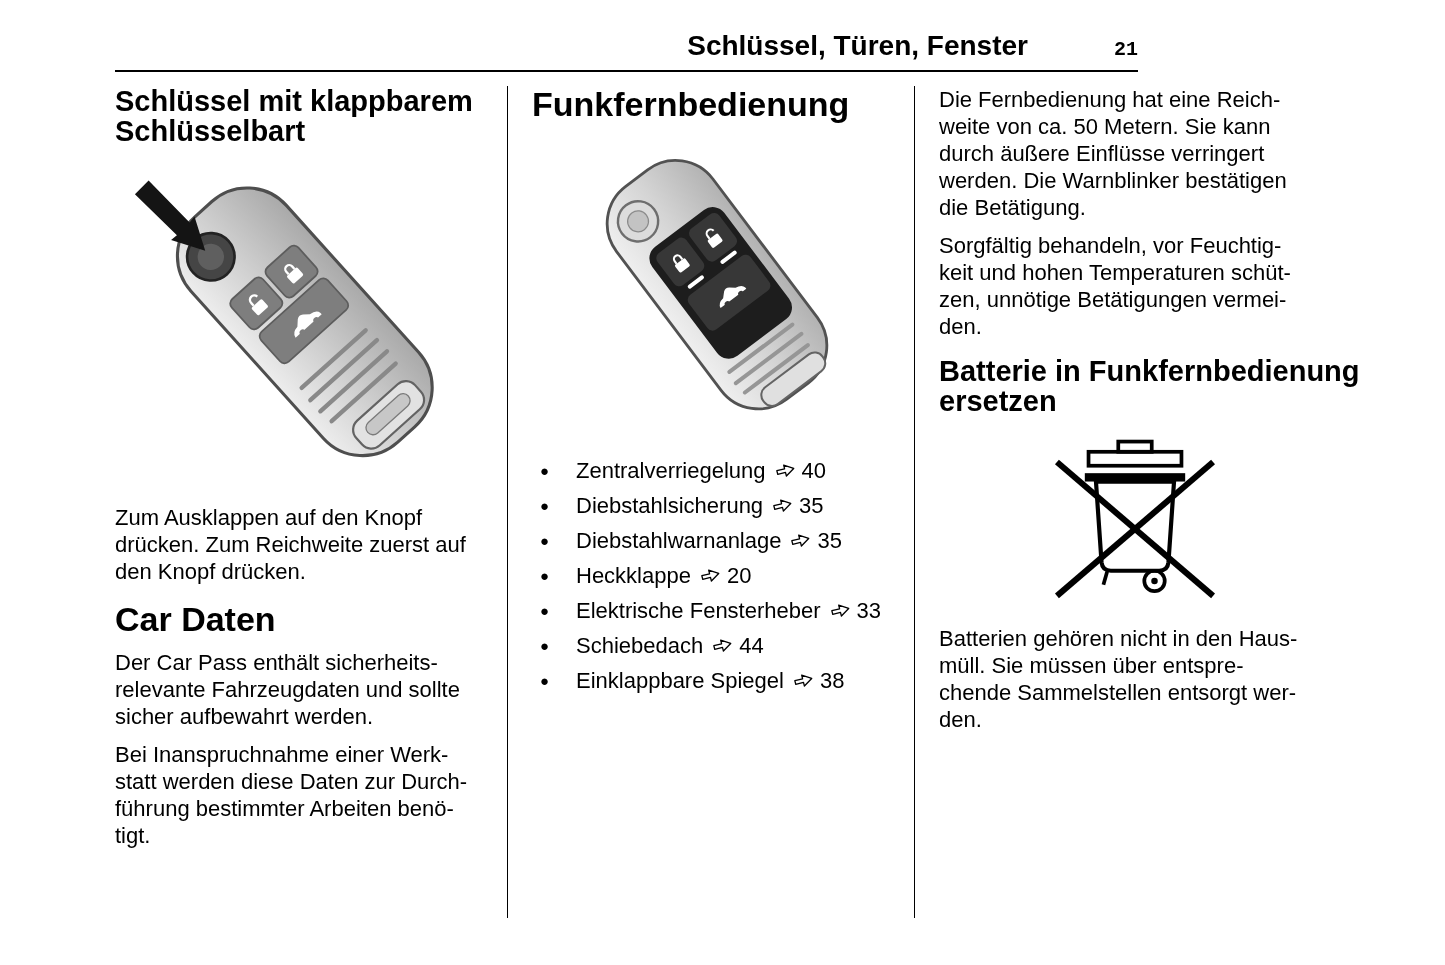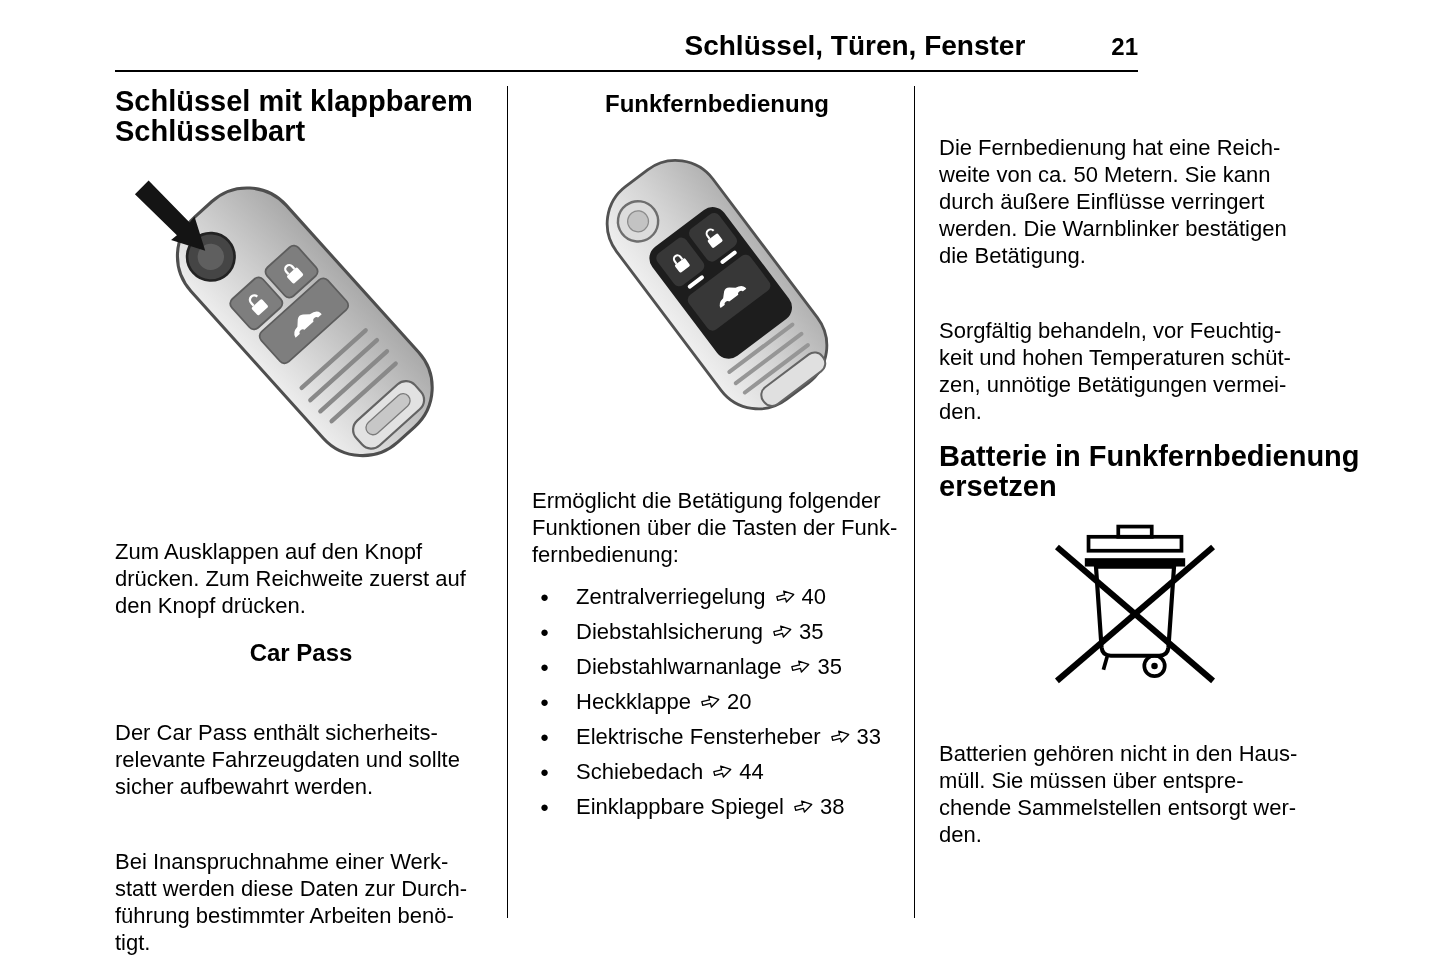--- a/index.html
+++ b/index.html
@@ -4,32 +4,32 @@
 <style>
   * { margin:0; padding:0; box-sizing:border-box; }
   html, body {
     width:1445px; height:965px; background:#ffffff; color:#000;
     font-family:"Liberation Sans", sans-serif; overflow:hidden;
   }
   .page { width:1160px; height:965px; padding:30px 22px 0 115px; position:relative; }
 
   .page-header { display:flex; justify-content:flex-end; align-items:baseline; gap:86px; padding-bottom:8px; }
   .header-title { font-size:28px; font-weight:700; }
-  .header-page  { font-size:24px; font-weight:700; }
+  .header-page  { font-size:20px; font-weight:700;font-family:Liberation Mono, monospace; }
   .header-rule  { border-top:2px solid #000; height:0; }
 
   .columns { display:flex; margin-top:14px; height:832px; }
   .col  { height:100%; }
   .col1 { width:415px; padding-right:20px; }
   .col2 { width:443px; border-left:1px solid #000; padding-left:24px; padding-right:12px; }
   .col3 { width:417px; border-left:1px solid #000; padding-left:24px; }
 
-  .p  { font-size:22px; line-height:27px; white-space:pre; margin-bottom:11px;margin-top:48px; }
+  .p  { font-size:22px; line-height:27px; white-space:pre; margin-bottom:11px; }
   .h2 { font-size:29px; line-height:30px; font-weight:700; white-space:pre; margin-bottom:12px; }
-  .h1 { font-size:24px; line-height:36px; font-weight:700; white-space:pre; margin-bottom:12px;text-align:center; }
+  .h1 { font-size:34px; line-height:36px; font-weight:700; white-space:pre; margin-bottom:12px; }
   .mt { margin-top:16px; }
 
   .figure { position:relative; }
   .fig1 { height:332px; margin:2px 0 14px -6px; }
   .fig2 { height:305px; margin-bottom:14px; display:flex; justify-content:center; }
   .fig3 { display:flex; justify-content:center; margin:20px 0 18px; }
 
   .fn-list { list-style:none; margin-top:2px; }
   .fn-item { display:flex; align-items:center; height:35px; font-size:22px; }
   .bullet  { width:44px; padding-left:8px; font-size:15px; }
@@ -103,21 +103,21 @@
             </g>
           </g>
           <path d="M37 23 L79 66 L84 60 L95 95 L60 84 L66 79 L23 37 Z" fill="#141414"></path>
         </svg>
       </div>
 
       <p class="p">Zum Ausklappen auf den Knopf
 drücken. Zum Reichweite zuerst auf
 den Knopf drücken.</p>
 
-      <h2 class="h1 mt">Car Pass</h2>
+      <h2 class="h1 mt">Car Daten</h2>
       <p class="p">Der Car Pass enthält sicherheits-
 relevante Fahrzeugdaten und sollte
 sicher aufbewahrt werden.</p>
       <p class="p">Bei Inanspruchnahme einer Werk-
 statt werden diese Daten zur Durch-
 führung bestimmter Arbeiten benö-
 tigt.</p>
     </section>
 
     <section class="col col2">
@@ -166,23 +166,20 @@
             <g stroke="#969696" stroke-width="5" stroke-linecap="round">
               <line x1="48" y1="272" x2="146" y2="272"></line>
               <line x1="46" y1="288" x2="148" y2="288"></line>
               <line x1="48" y1="304" x2="146" y2="304"></line>
             </g>
             <rect x="60" y="314" width="92" height="26" rx="12" fill="#e0e0e0" stroke="#646464" stroke-width="2.5"></rect>
           </g>
         </svg>
       </div>
 
-      <p class="p">Ermöglicht die Betätigung folgender
-Funktionen über die Tasten der Funk-
-fernbedienung:</p>
 
       <ul class="fn-list">
         <li class="fn-item">
           <span class="bullet">●</span>
           <span class="fn-label">Zentralverriegelung</span>
           <svg class="ref-arrow" viewBox="0 0 22 16" width="21" height="15">
               <path d="M2 6 h8.5 V2 L20 8 l-9.5 6 V10 H2 Z" fill="#fff" stroke="#000" stroke-width="1.4" stroke-linejoin="round" transform="rotate(-14 11 8)"></path>
             </svg>
           <span class="fn-page">40</span>
         </li>

